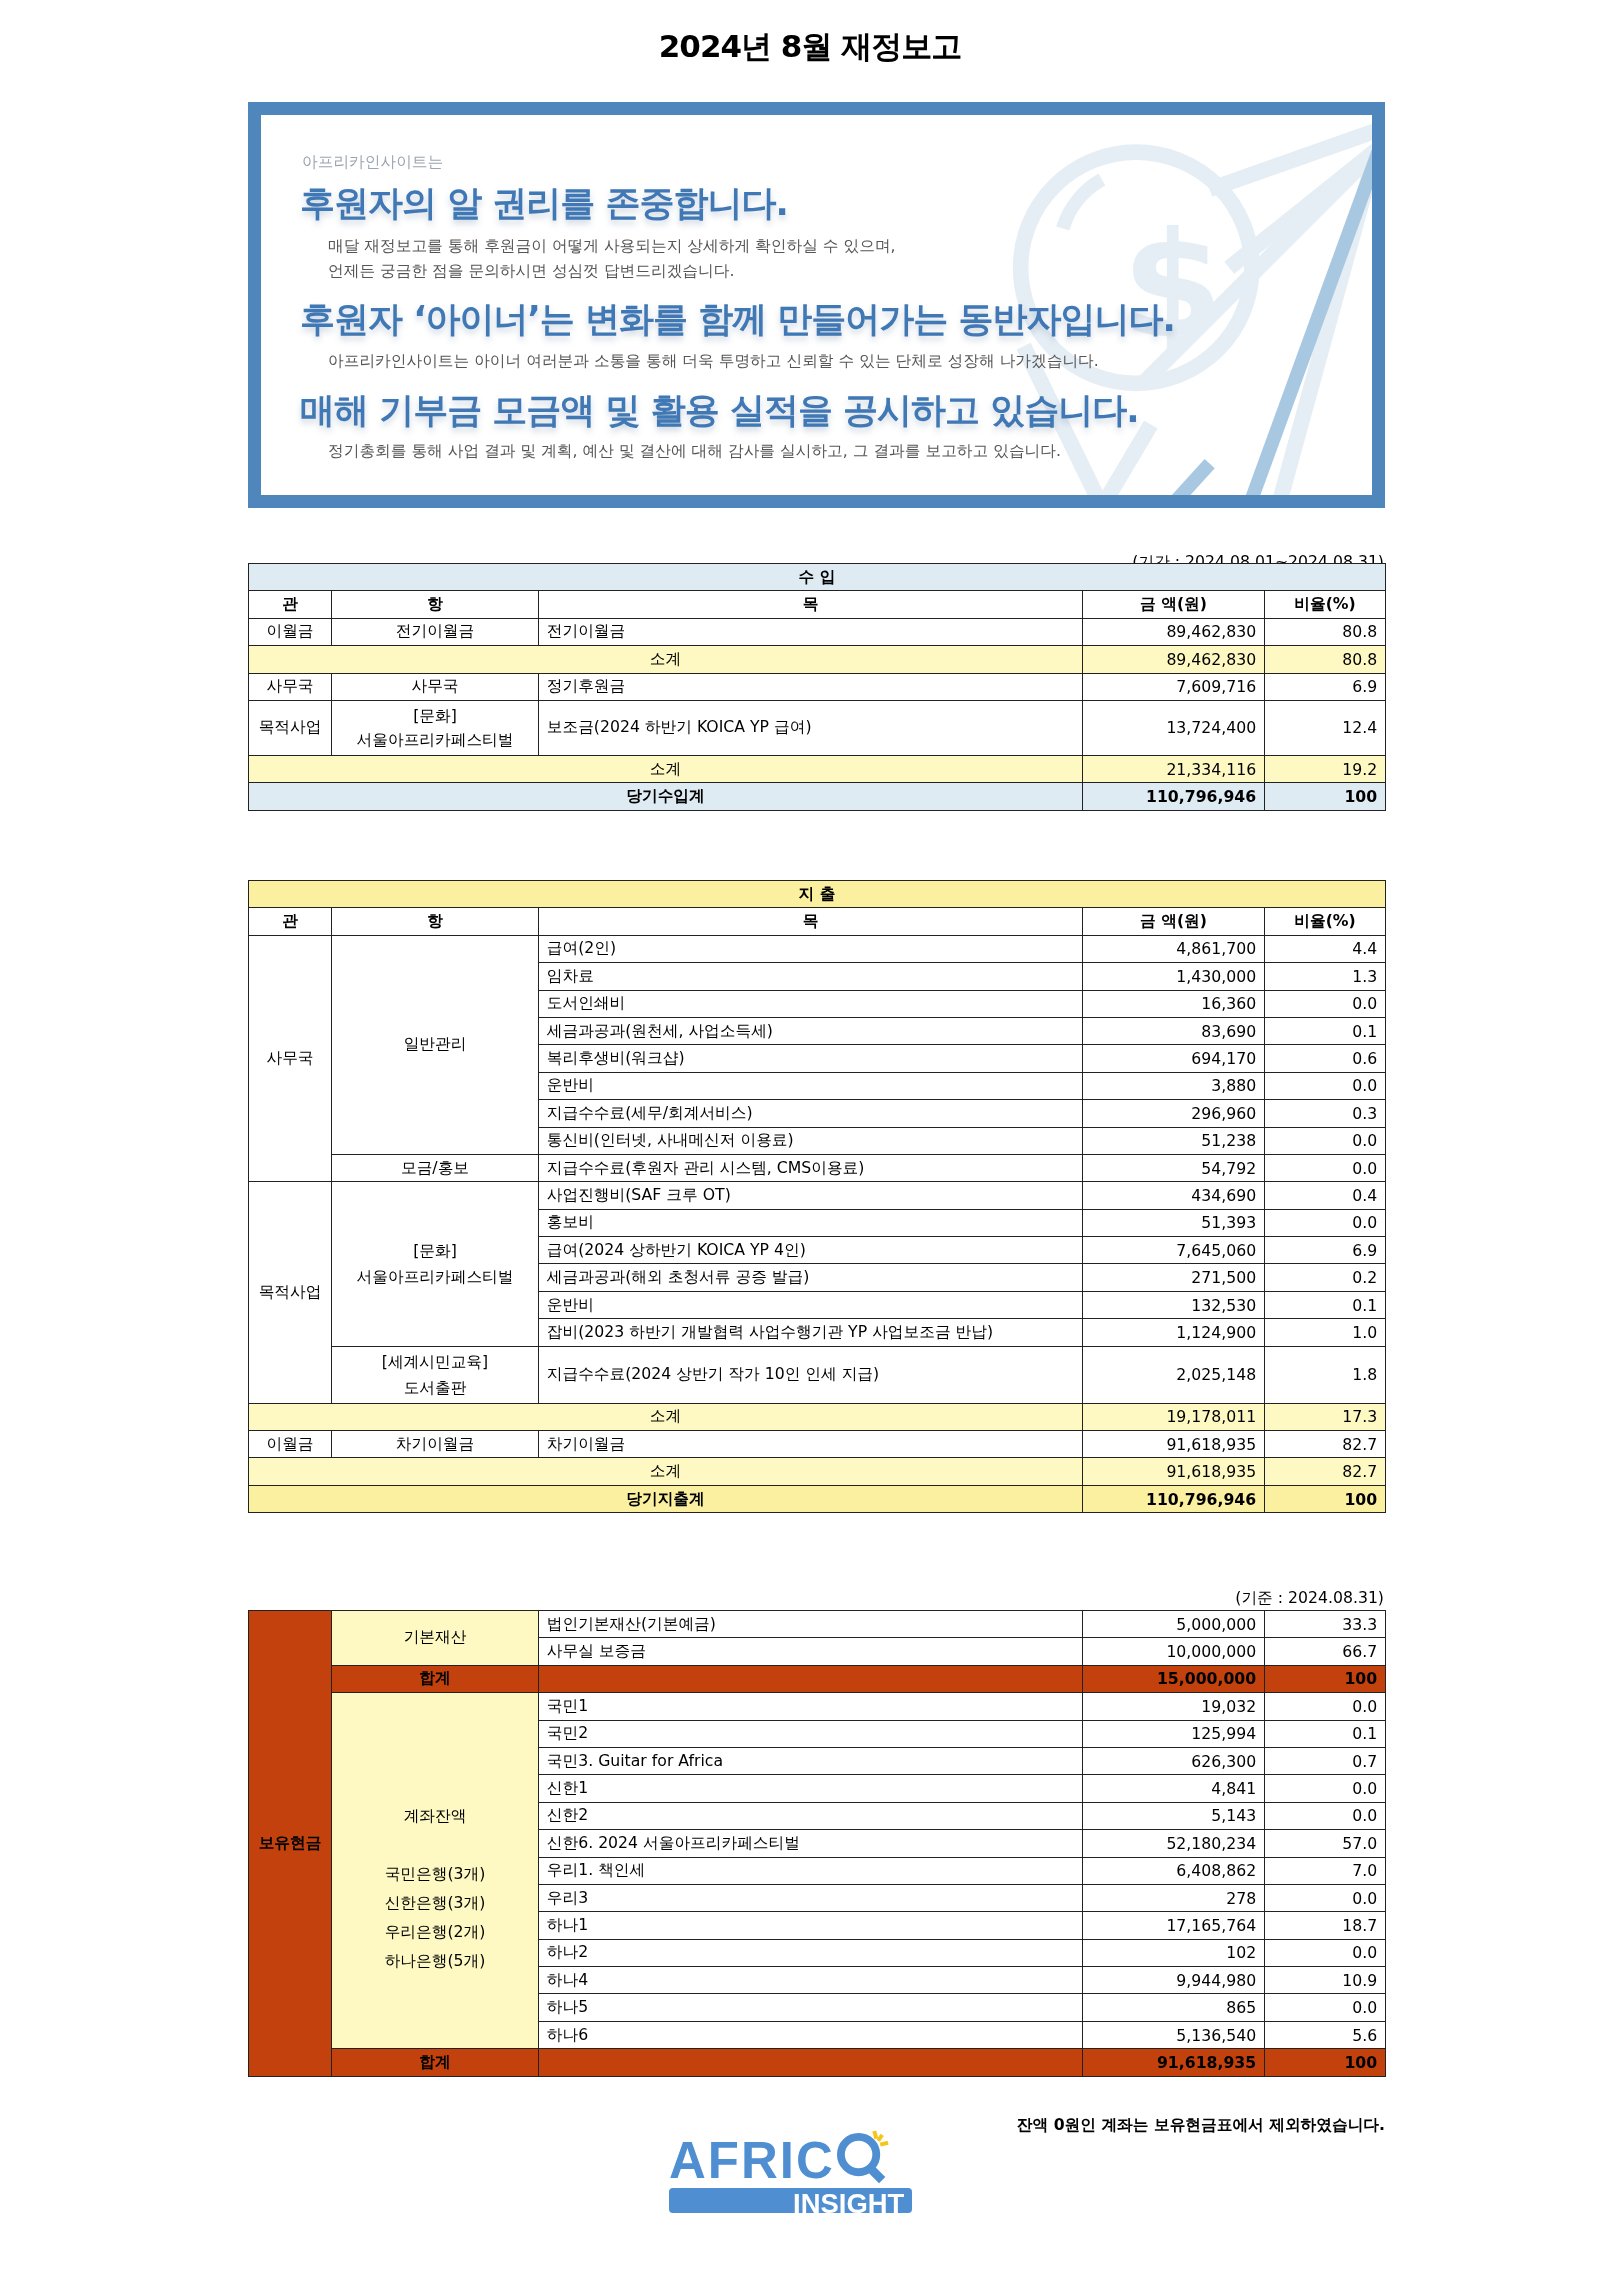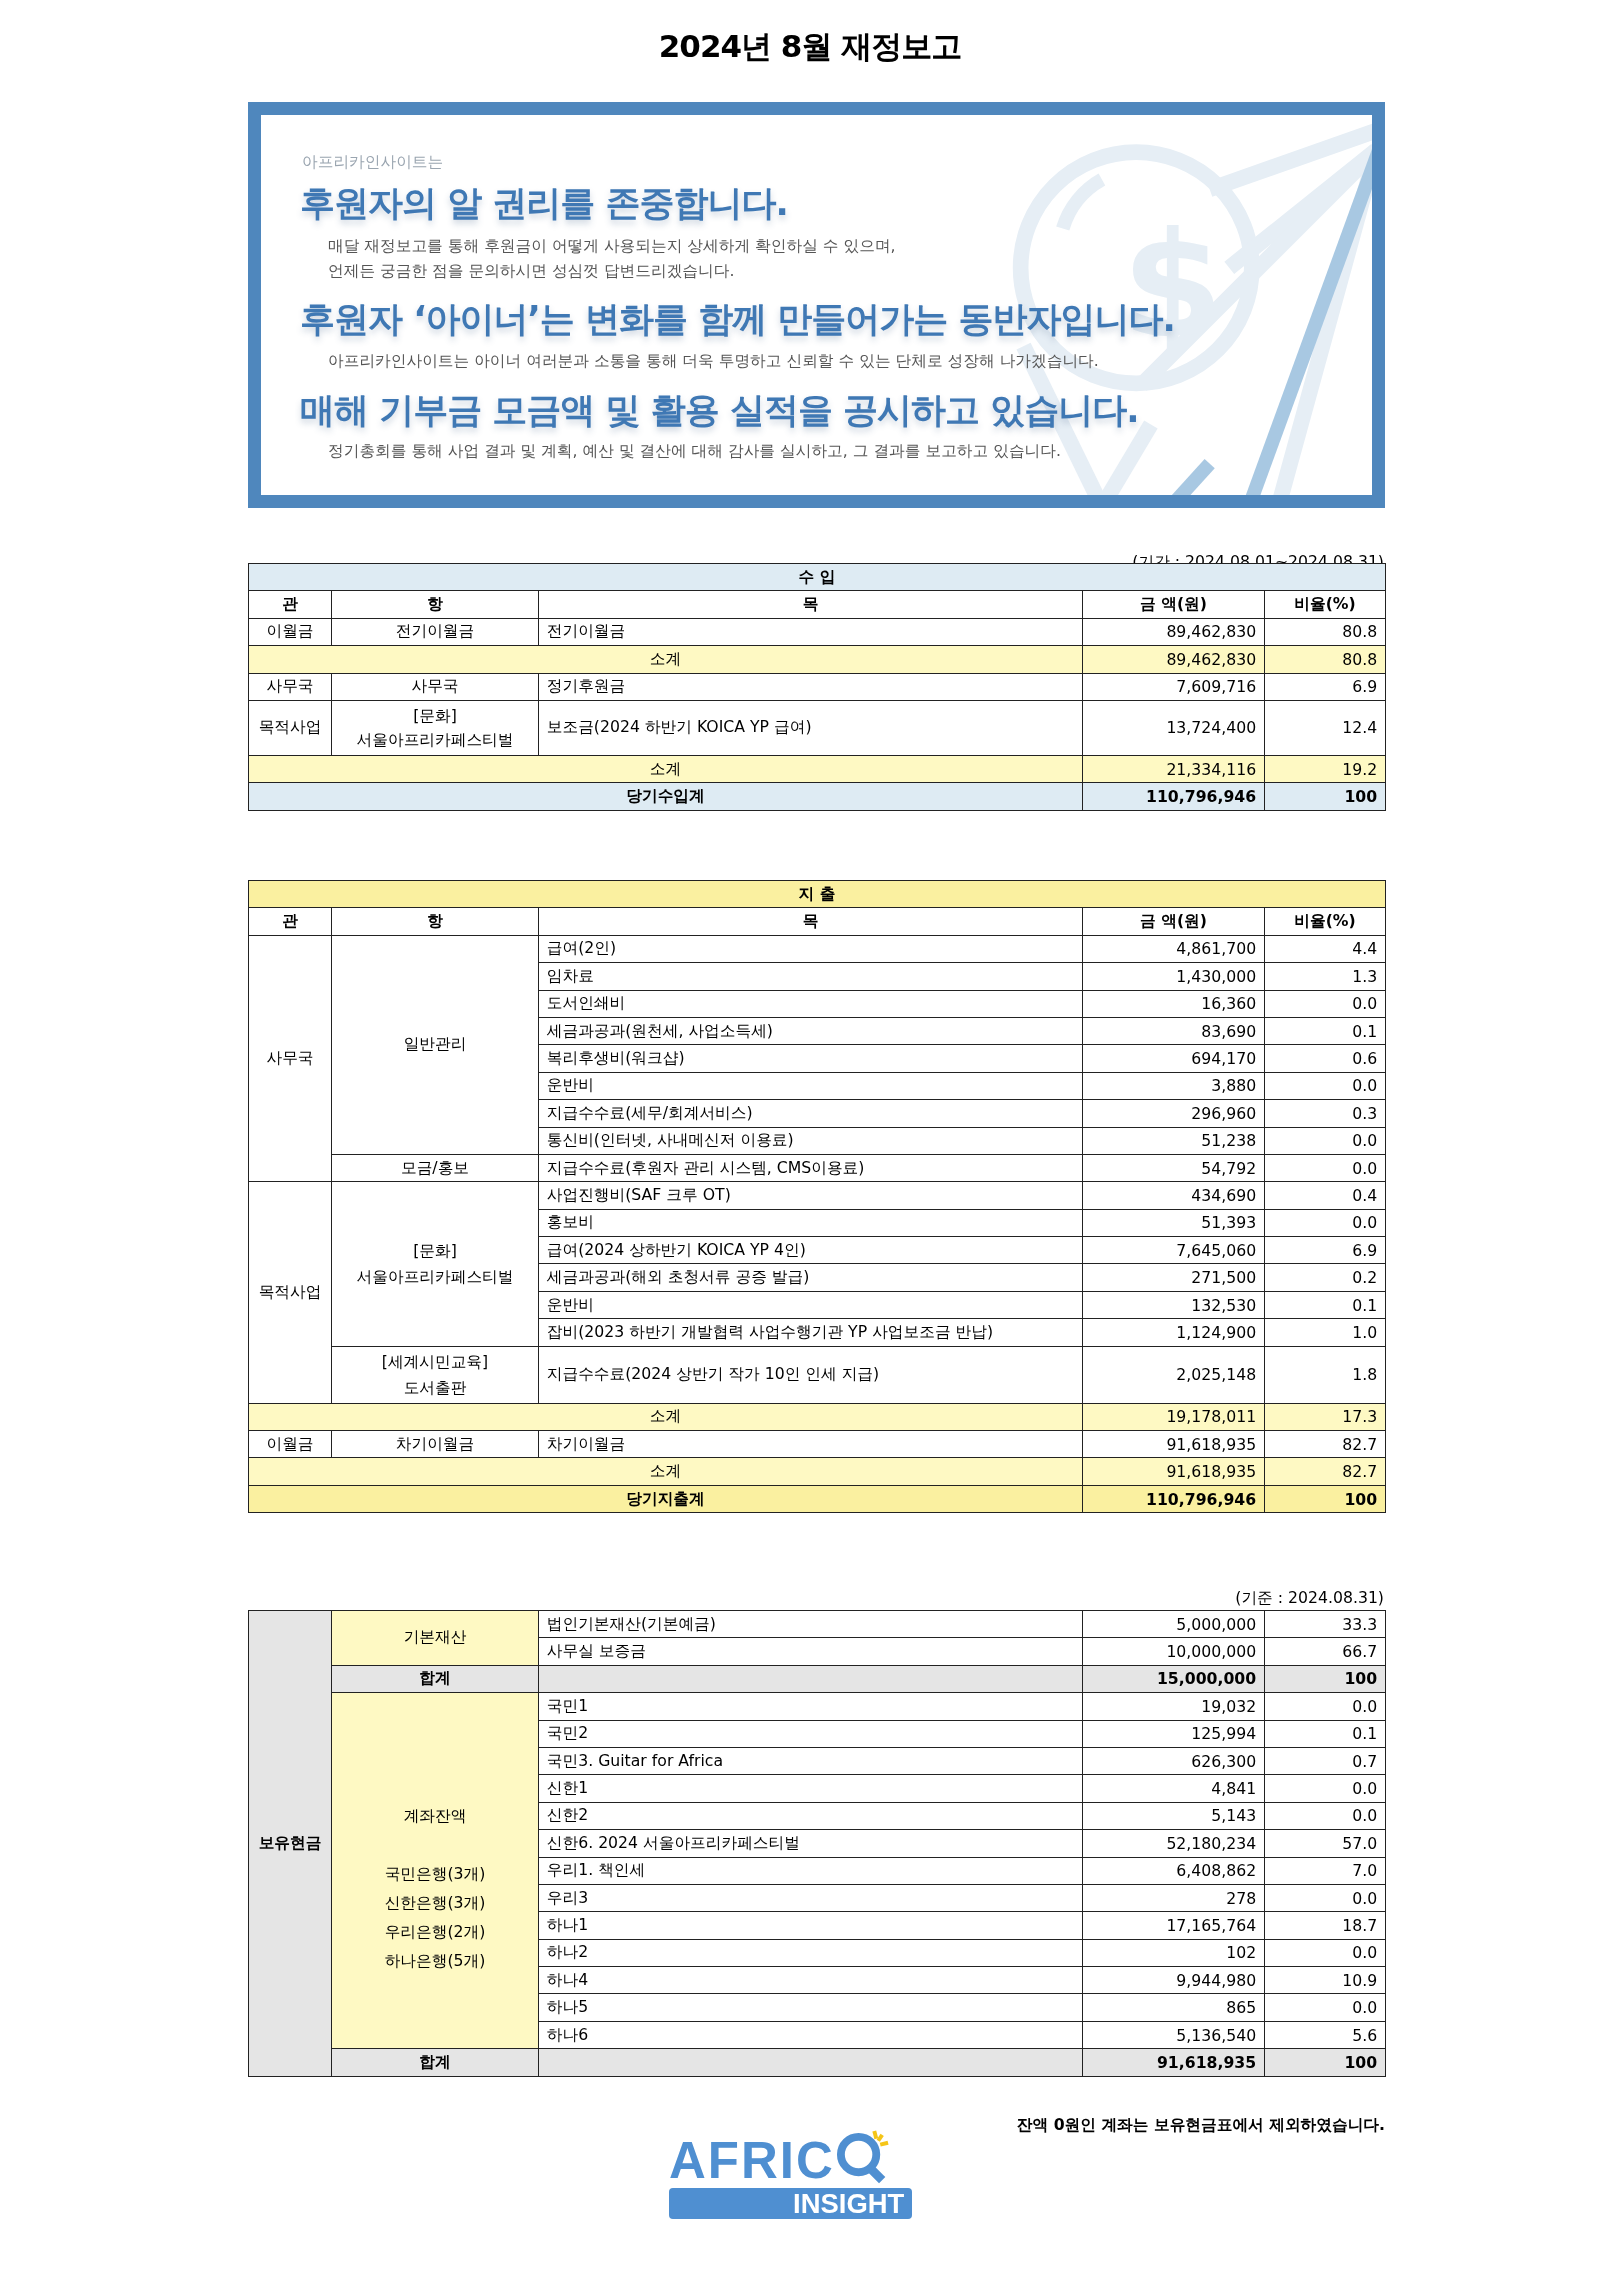--- a/index.html
+++ b/index.html
@@ -15,27 +15,27 @@
   .caption { position: absolute; font-size: 15.7px; text-align: right; }
   table.fin { position: absolute; left: 248px; width: 1137px; border-collapse: collapse; table-layout: fixed; font-size: 15.7px; }
   table.fin td { border: 1.5px solid #222; height: 27.4px; padding: 0 7.8px; box-sizing: border-box; white-space: nowrap; overflow: hidden; }
   table.fin td.c { text-align: center; margin-top: 32px; }
   table.fin td.r { text-align: right; }
   table.fin td.l { text-align: left; }
   table.fin tr.hdr td { text-align: center; font-weight: bold; }
   .bg-blue { background: #deebf3; }
   .bg-yellow { background: #faf0a0; }
   .bg-gray { background: #fef9c3; }
-  .bg-dgray { background: #e5e5e5; }
+  .bg-dgray { background: #c2410c; }
   .bold { font-weight: bold; }
   .note { position: absolute; right: 235px; top: 2115px; font-size: 15.7px; font-weight: bold; }
 
   .logo { position: absolute; left: 669px; top: 2127px; width: 245px; height: 98px; }
   .logo .word { position: absolute; left: 0; top: 0; font-size: 51px; font-weight: bold; color: #4f8fd1; letter-spacing: 2px; font-family: "Liberation Sans", sans-serif; }
-  .logo .bar { position: absolute; left: 0; top: 61px; width: 243px; height: 31px; background: #4f8fd1; border-radius: 3.9px; }
+  .logo .bar { position: absolute; left: 0; top: 61px; width: 243px; height: 25px; background: #4f8fd1; border-radius: 3.9px; }
   .logo .bar span { position: absolute; right: 7.8px; top: 0; color: #fff; font-size: 27.4px; font-weight: bold; font-family: "Liberation Sans", sans-serif; line-height: 31px; }
 </style>
 </head>
 <body>
 
 <div class="page-title">2024년 8월 재정보고</div>
 
 <div class="banner">
   <svg class="deco" width="431" height="406" viewBox="0 0 440 414">
     <g fill="none" stroke="#e6eef5" stroke-width="16">

